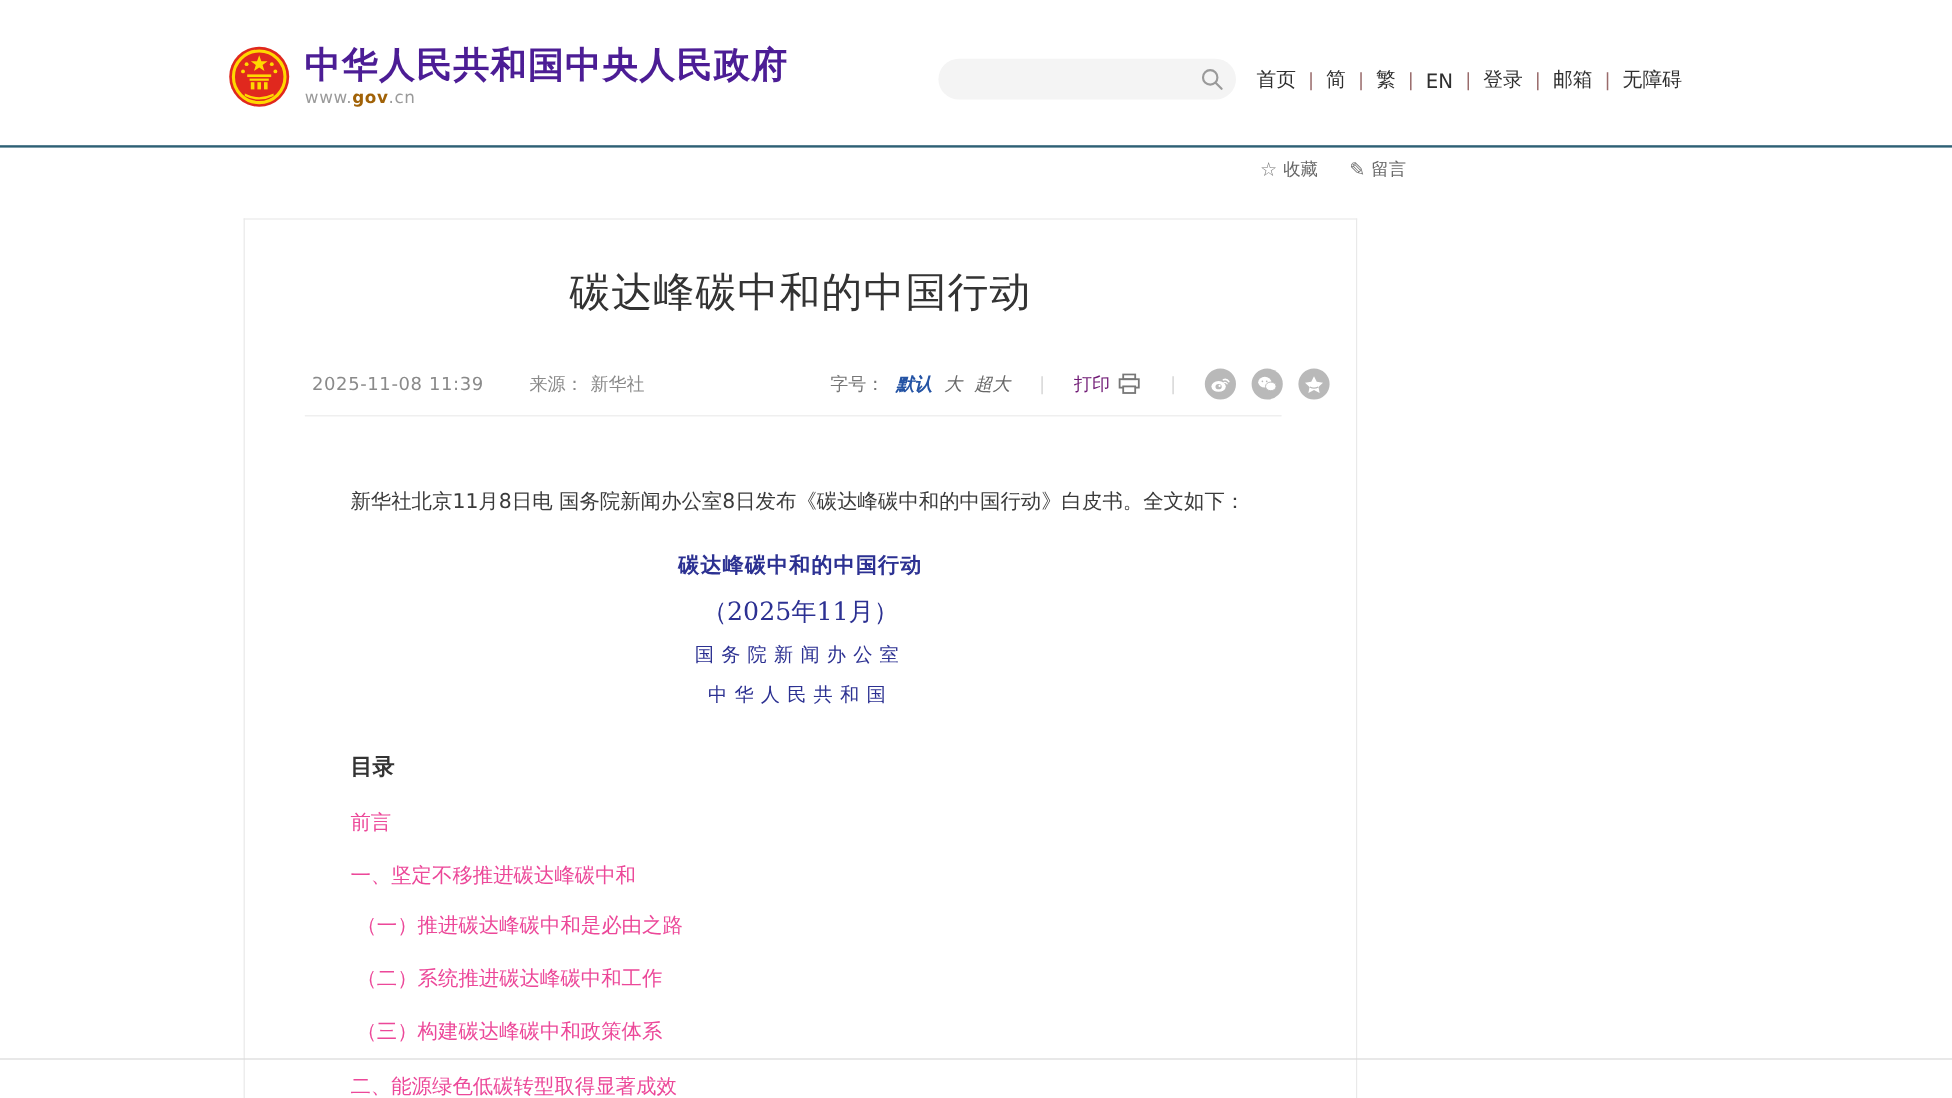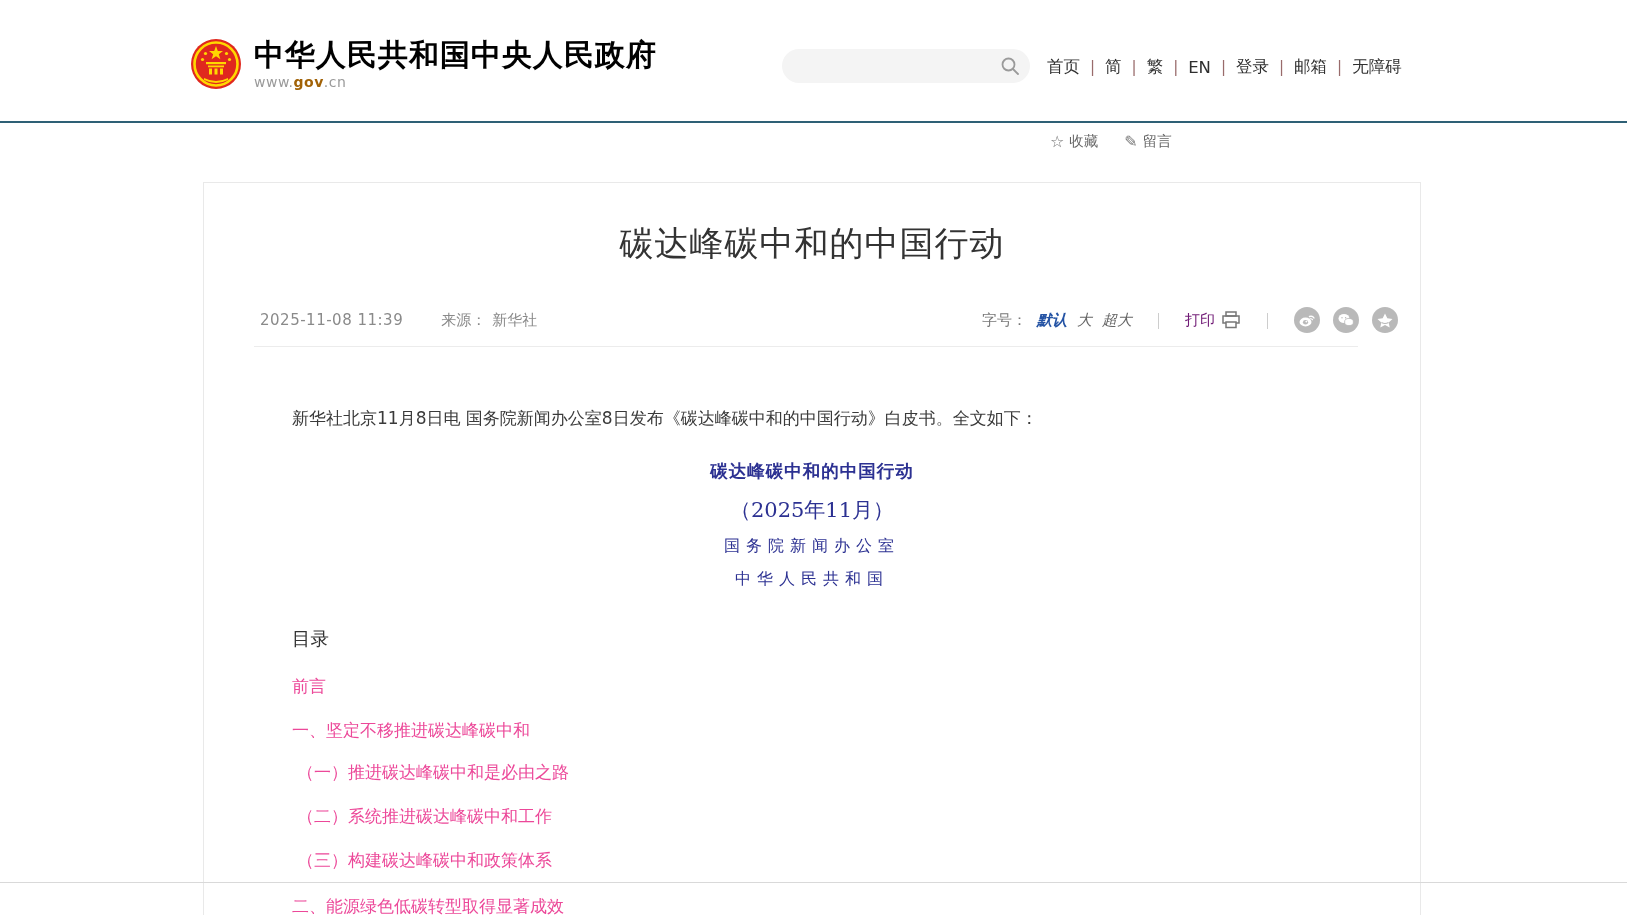--- a/index.html
+++ b/index.html
@@ -5,21 +5,21 @@
   * { margin: 0; padding: 0; box-sizing: border-box; }
   html, body { width: 1627px; height: 915px; background: #ffffff; overflow: hidden; }
   body { font-family: "DejaVu Sans", "Liberation Sans", sans-serif; color: #333; }
   .page { position: relative; width: 1627px; height: 915px; background: #fff; }
 
   
   .site-header { position: relative; height: 121px; background: #fff; }
   .logo-area { position: absolute; left: 190px; top: 38px; display: flex; align-items: center; cursor: pointer; }
   .emblem { width: 52px; height: 52px; flex: 0 0 auto; }
   .logo-text { margin-left: 12px; }
-  .site-title { font-size: 30px; font-weight: bold; color: #000000; letter-spacing: 1px; line-height: 32px; }
+  .site-title { font-size: 30px; font-weight: bold; color: #4c1d95; letter-spacing: 1px; line-height: 32px; }
   .site-url { font-size: 14px; color: #9a9a9a; margin-top: 3px; letter-spacing: 0.5px; }
   .site-url .gov { color: #a16207; font-weight: bold; text-align: center; }
 
   .search-box { position: absolute; left: 782px; top: 49px; width: 248px; height: 34px;
                 background: #f4f4f4; border-radius: 17px; }
   .search-box input { position: absolute; left: 16px; top: 0; width: 190px; height: 34px;
                 border: none; background: transparent; outline: none; font-size: 14px; color: #555; }
   .search-icon { position: absolute; right: 10px; top: 7px; width: 20px; height: 20px; cursor: pointer; }
 
   .top-nav { position: absolute; left: 1045px; top: 56px; display: flex; align-items: center;
@@ -29,21 +29,21 @@
 
   .teal-bar { position: absolute; left: 0; top: 121px; width: 1627px; height: 2px; background: #2e6075; }
 
   
   .page-actions { position: absolute; left: 1050px; top: 132px; display: flex; align-items: center;
                   gap: 26px; font-size: 14.5px; color: #666; }
   .page-actions .action { display: flex; align-items: center; gap: 5px; cursor: pointer; }
   .page-actions .glyph { font-size: 16px; color: #777; }
 
   
-  .card { position: absolute; left: 203px; top: 182px; width: 1218px; height: 733px;
+  .card { position: absolute; left: 203px; top: 182px; width: 928px; height: 733px;
           background: #fff; border: 1px solid #e9e9e9; border-bottom: none; }
   .article-title { margin-top: 38px; text-align: center; font-size: 34px; font-weight: 500;
                    color: #333; letter-spacing: 1px; }
 
   .meta-row { display: flex; justify-content: space-between; align-items: center;
               margin: 40px 22px 0 56px; font-size: 15px; color: #8a8a8a; }
   .meta-left { display: flex; align-items: center; }
   .meta-date { letter-spacing: 0.5px; }
   .meta-source-label { margin-left: 38px; }
   .meta-source { margin-left: 6px; }
@@ -62,21 +62,21 @@
   
   .article-body { padding: 0 88px; font-size: 17px; color: #3a3a3a; }
   .lead-par { margin-top: 58px; line-height: 26px; }
 
   .doc-head { text-align: center; color: #2c3192; }
   .doc-title { margin-top: 28px; font-size: 17.5px; font-weight: bold; letter-spacing: 1px; }
   .doc-date { margin-top: 13px; font-size: 21px; font-family: "DejaVu Serif", "Liberation Serif", serif; }
   .doc-author { margin-top: 12px; font-size: 16px; letter-spacing: 6px;
                 font-family: "DejaVu Serif", "Liberation Serif", serif; }
 
-  .toc-heading { margin-top: 36px; font-size: 18.5px; font-weight: normal; color: #333; }
+  .toc-heading { margin-top: 36px; font-size: 18.5px; font-weight: bold; color: #333; }
   .toc-list { list-style: none; margin-top: 10px; }
   .toc-list li { margin-top: 26px; line-height: 18px; color: #ec4899; }
   .toc-list li.sub { padding-left: 5px; font-family: Liberation Mono, monospace; }
 
   .bottom-line { position: absolute; left: 0; top: 882px; width: 1627px; height: 1px; background: #d9d9d9; }
 </style>
 </head>
 <body>
 
 <div class="page">

